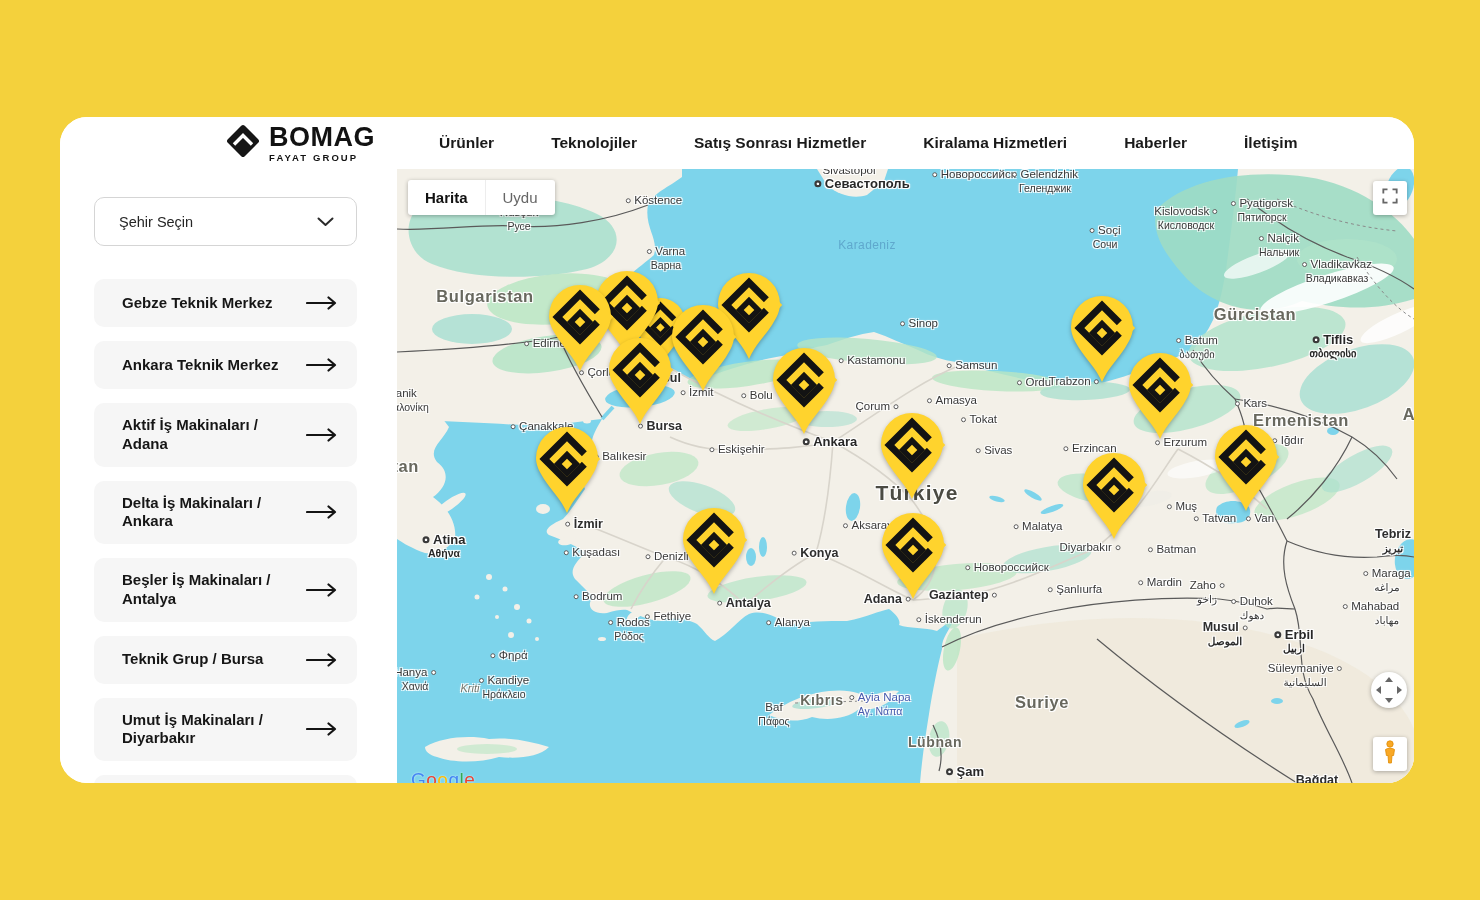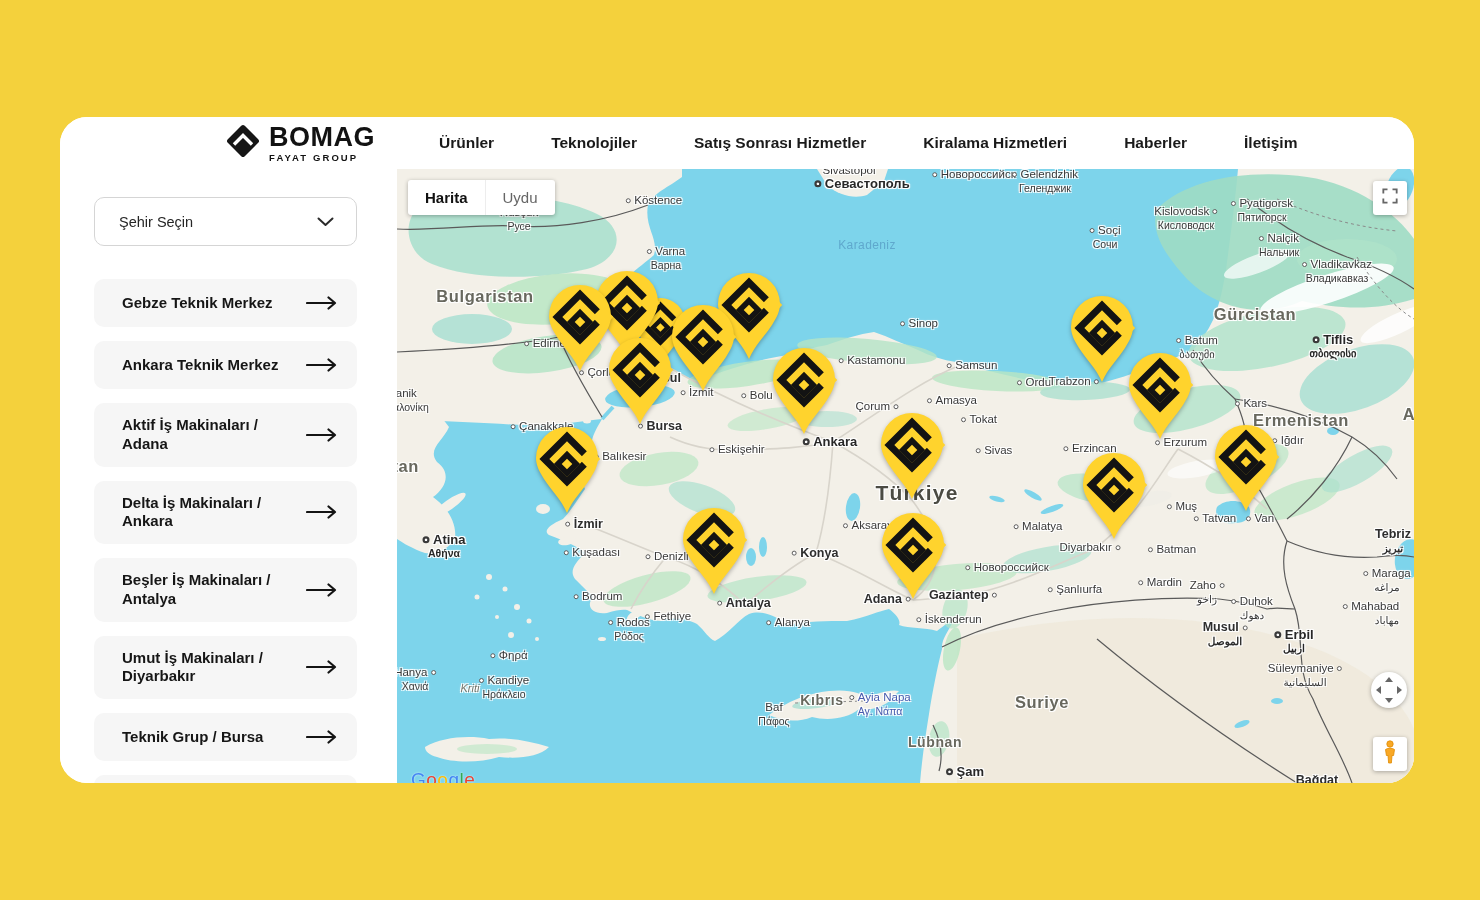--- a/index.html
+++ b/index.html
@@ -140,29 +140,29 @@
           </div>
           <div class="loc-item">
             <span class="loc-label">Beşler İş Makinaları / Antalya</span>
             <span class="arrow-ic">
               <svg width="31" height="14" viewBox="0 0 31 14">
                 <path d="M1 7 H28.5 M22.5 1.5 L29 7 L22.5 12.5" stroke="#141414" stroke-width="2.2" fill="none" stroke-linecap="round" stroke-linejoin="round"></path>
               </svg>
             </span>
           </div>
           <div class="loc-item">
-            <span class="loc-label">Umut İş Makinaları / Diyarbakır</span>
+            <span class="loc-label">Teknik Grup / Bursa</span>
             <span class="arrow-ic">
               <svg width="31" height="14" viewBox="0 0 31 14">
                 <path d="M1 7 H28.5 M22.5 1.5 L29 7 L22.5 12.5" stroke="#141414" stroke-width="2.2" fill="none" stroke-linecap="round" stroke-linejoin="round"></path>
               </svg>
             </span>
           </div>
           <div class="loc-item">
-            <span class="loc-label">Teknik Grup / Bursa</span>
+            <span class="loc-label">Umut İş Makinaları / Diyarbakır</span>
             <span class="arrow-ic">
               <svg width="31" height="14" viewBox="0 0 31 14">
                 <path d="M1 7 H28.5 M22.5 1.5 L29 7 L22.5 12.5" stroke="#141414" stroke-width="2.2" fill="none" stroke-linecap="round" stroke-linejoin="round"></path>
               </svg>
             </span>
           </div>
           <div class="loc-item"></div>
         </div>
     </div>
 

